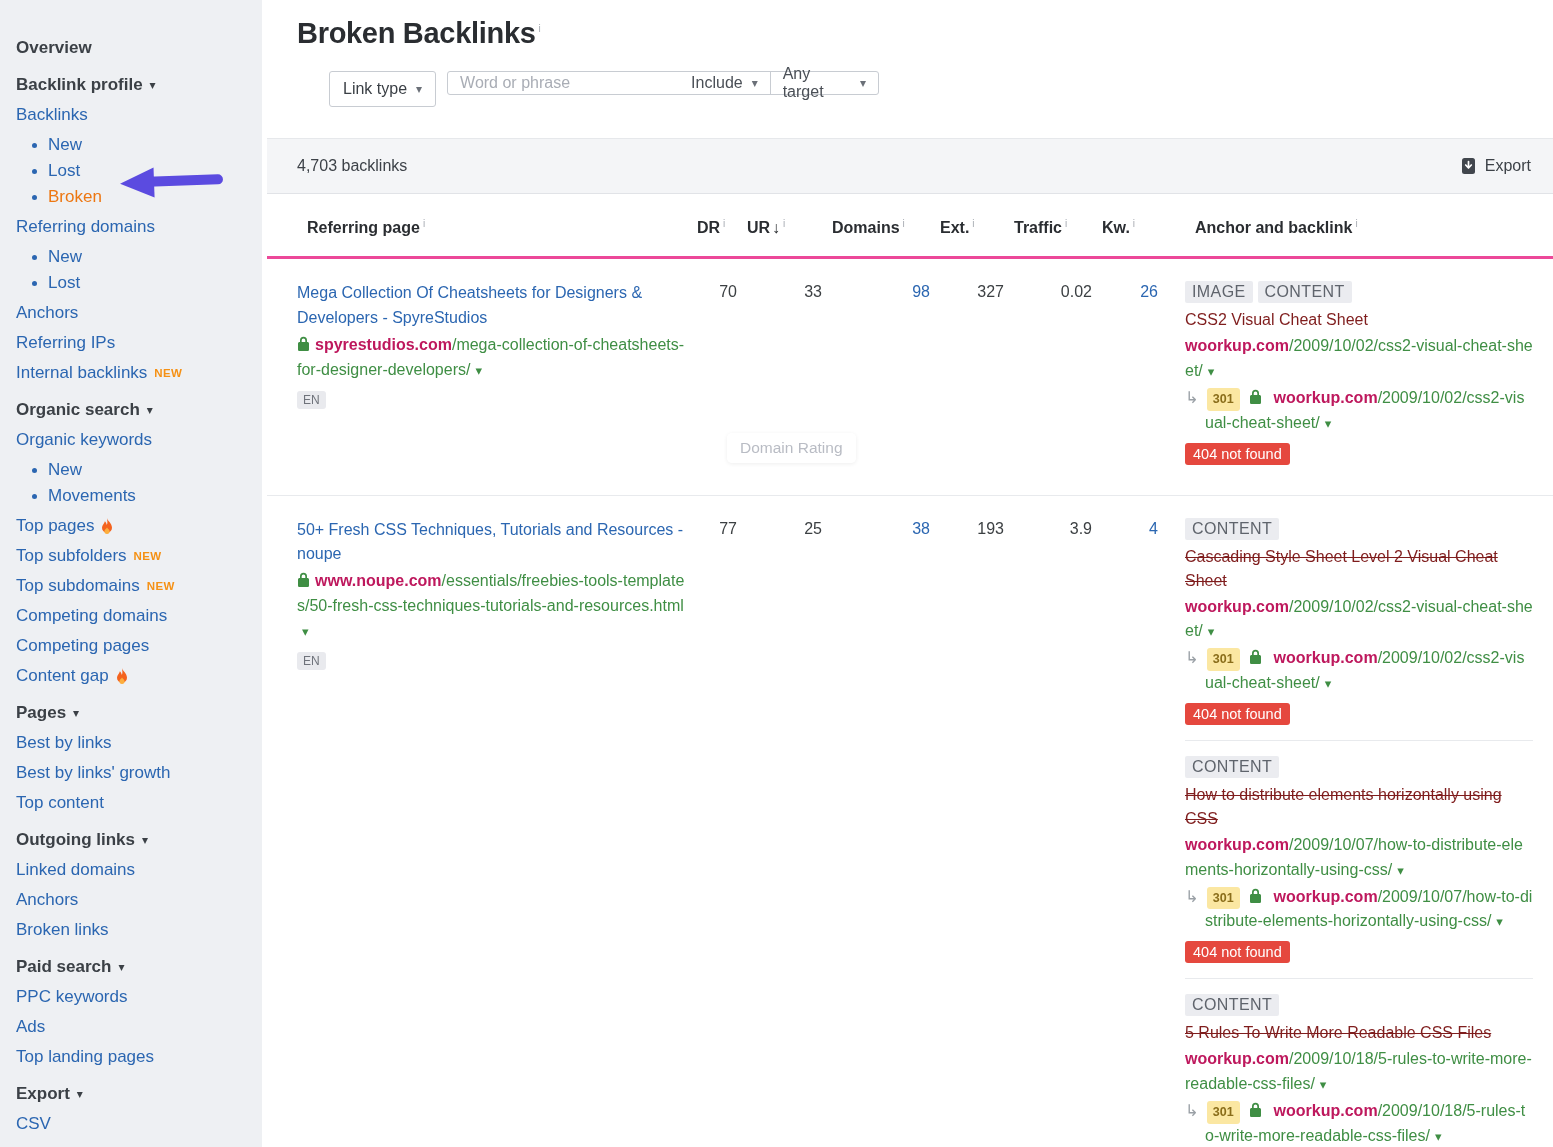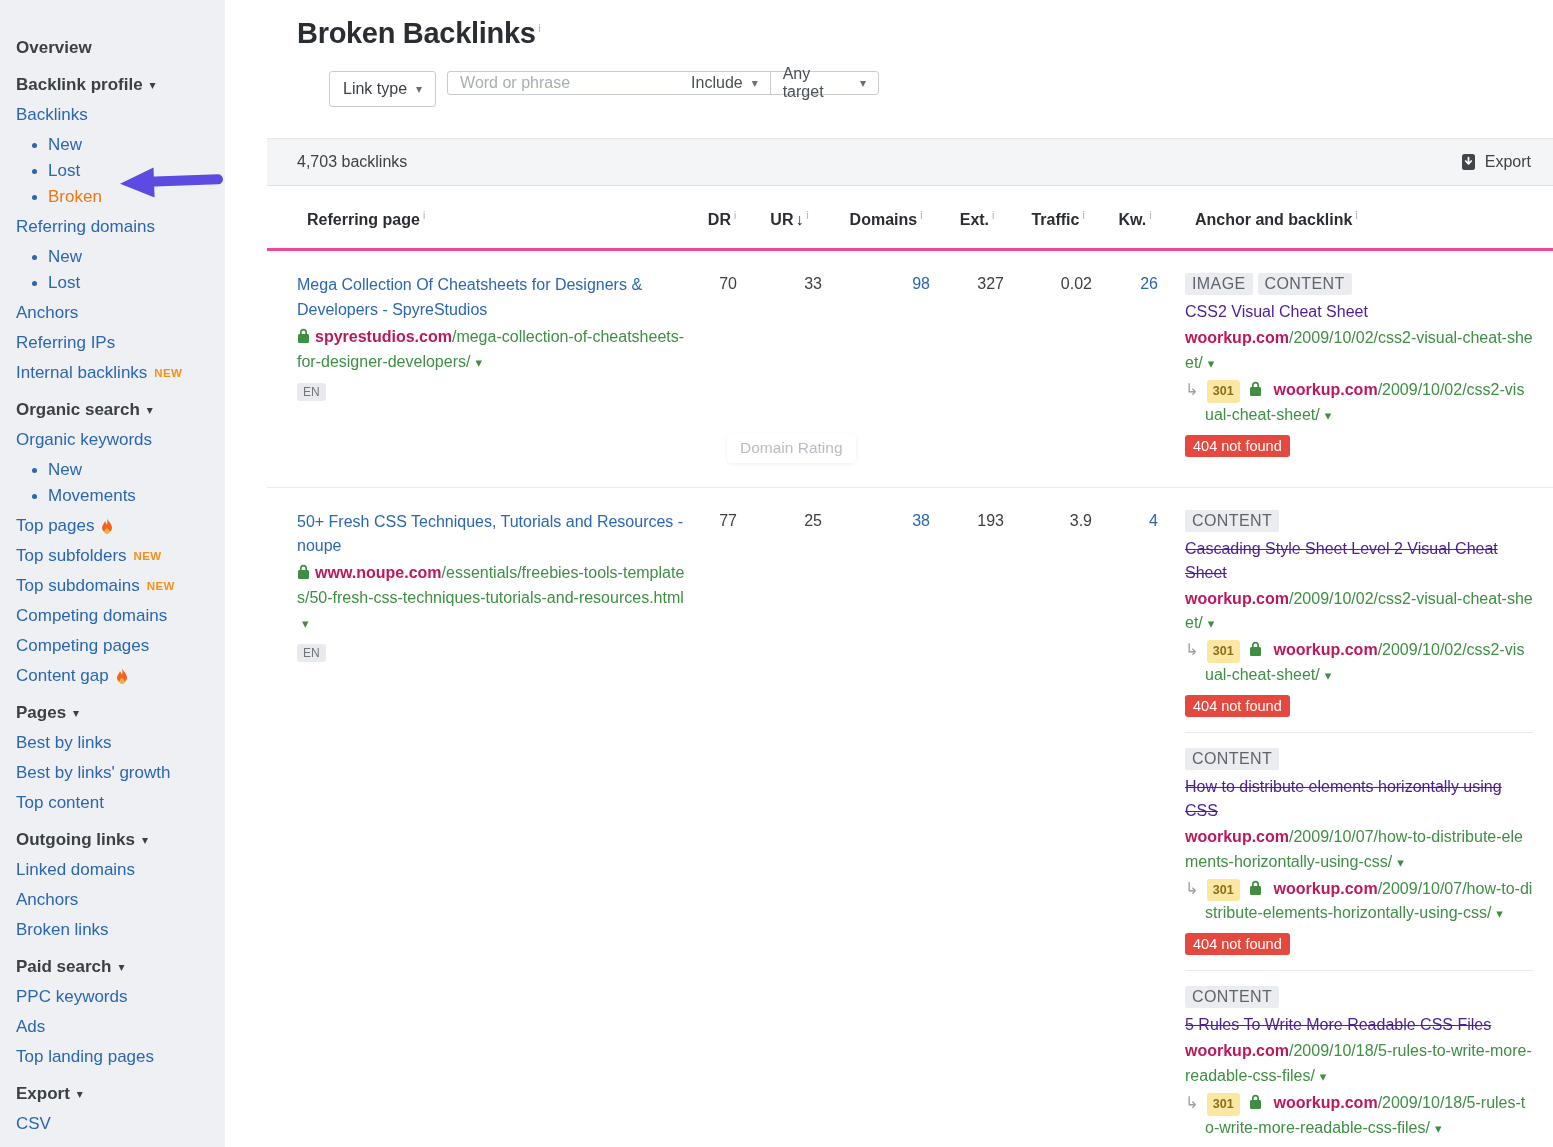--- a/index.html
+++ b/index.html
@@ -4,21 +4,21 @@
 <style>
   * { margin:0; padding:0; box-sizing:border-box; }
   html,body { width:1553px; height:1147px; }
   body {
     position:relative; overflow:hidden; background:#ffffff;
     font-family:"Liberation Sans","DejaVu Sans",sans-serif;
     color:#3c4043; -webkit-font-smoothing:antialiased;
   }
   
   .sidebar {
-    position:absolute; left:0; top:0; bottom:0; width:225px;
+    position:absolute; left:0; top:0; bottom:0; width:262px;
     background:#eef0f3; padding:22px 10px 10px 16px; overflow:hidden;
   }
   .side-item { display:flex; align-items:center; line-height:22px; font-size:17px; cursor:pointer; }
   .side-section { font-weight:bold; color:#3b4046; margin:15px 0 8px; }
   .side-link { color:#2b66b1; margin:8px 0; }
   .side-bullet { color:#2b66b1; margin:4px 0 4px 16px; }
   .side-active .side-label { color:#ed7712; }
   .dot { width:5px; height:5px; border-radius:50%; background:#2b66b1; margin-right:11px; flex:none; }
   .side-caret { font-size:12px; color:#3b4046; margin-left:7px; }
   .new-badge { color:#f59115; font-size:11.5px; font-weight:bold; margin-left:7px; letter-spacing:.3px; }
@@ -44,31 +44,31 @@
   }
   .search-group input {
     border:none; outline:none; flex:1; font-size:16px; padding:0 12px;
     font-family:inherit; color:#3a3f45; background:transparent;
   }
   .search-group input::placeholder { color:#a9adb5; }
   .seg { display:flex; align-items:center; font-size:16px; color:#4a4f56; padding:0 12px; cursor:pointer; }
   .seg-divider { width:1px; background:#c8ccd2; }
   
   .count-bar {
-    margin-top:31px; height:48px; background:#f4f5f7;
+    margin-top:31px; height:56px; background:#f4f5f7;
     border-top:1px solid #e6e8eb; border-bottom:1px solid #e1e3e7;
     display:flex; align-items:center; padding:0 22px 0 30px;gap:28px;
   }
   .count-text { font-size:16px; color:#3d4248; }
   .export-btn { margin-left:auto; display:flex; align-items:center; gap:9px; background:none; border:none; font-size:16px; color:#3d4248; cursor:pointer; font-family:inherit; }
   
   .grid { display:grid; grid-template-columns:390px 50px 85px 108px 74px 88px 66px minmax(0,1fr); }
   .thead { padding:24px 20px 19px 40px; border-bottom:3px solid #ec4899; }
   .th { font-size:16px; font-weight:bold; color:#2a2d31; cursor:pointer; }
-  .th.num { text-align:center; }
+  .th.num { text-align:left; }
   .th .sort { font-weight:bold; margin-left:2px; }
   .anchor-col { padding-left:27px; }
   .row { padding:22px 20px 30px 30px; align-items:start; }
   .row + .row { border-top:1px solid #e8eaed; }
   .cell-num { font-size:16px; text-align:right; padding-top:2px; color:#3c4043; }
   .cell-num.blue a { color:#2b66b1; }
   a { text-decoration:none; }
   .ref-title { color:#2b66b1; font-size:16px; line-height:1.55; display:block; cursor:pointer; }
   .url { color:#3f8e44; font-size:16px; line-height:1.55; word-break:break-all; margin-top:2px; }
   .url b, .redirect b { font-weight:bold; color:#be185d; }
@@ -79,21 +79,21 @@
     font-size:12px; padding:2px 6px; border-radius:3px;
   }
   
   .blocks { }
   .block + .block { border-top:1px solid #e8eaed; margin-top:15px; padding-top:15px; }
   .badges { display:flex; gap:5px; margin-bottom:5px; }
   .type-badge {
     background:#ebecf0; color:#5f646c; font-size:16px; letter-spacing:.4px;
     padding:2px 7px; border-radius:2px;
   }
-  .anchor-text { color:#4c1d95; font-size:16px; line-height:1.5; display:block; cursor:pointer; }
+  .anchor-text { color:#7f1d1d; font-size:16px; line-height:1.5; display:block; cursor:pointer; }
   .anchor-text.broken { text-decoration:line-through; }
   .redirect { color:#3f8e44; font-size:16px; line-height:1.5; word-break:break-all; margin-top:2px; padding-left:20px; text-indent:-20px; }
   .branch, .rarrow { color:#9aa0a6; }
   .badge-301 {
     background:#fbe7a2; color:#8a6d1a; font-size:12.5px; font-weight:bold;
     padding:2px 6px; border-radius:3px; margin:0 4px; display:inline-block; text-indent:0;
   }
   .status-badge {
     display:inline-block; margin-top:8px; background:#e5483e; color:#fff;
     font-size:14.5px; padding:3px 8px; border-radius:3px;

